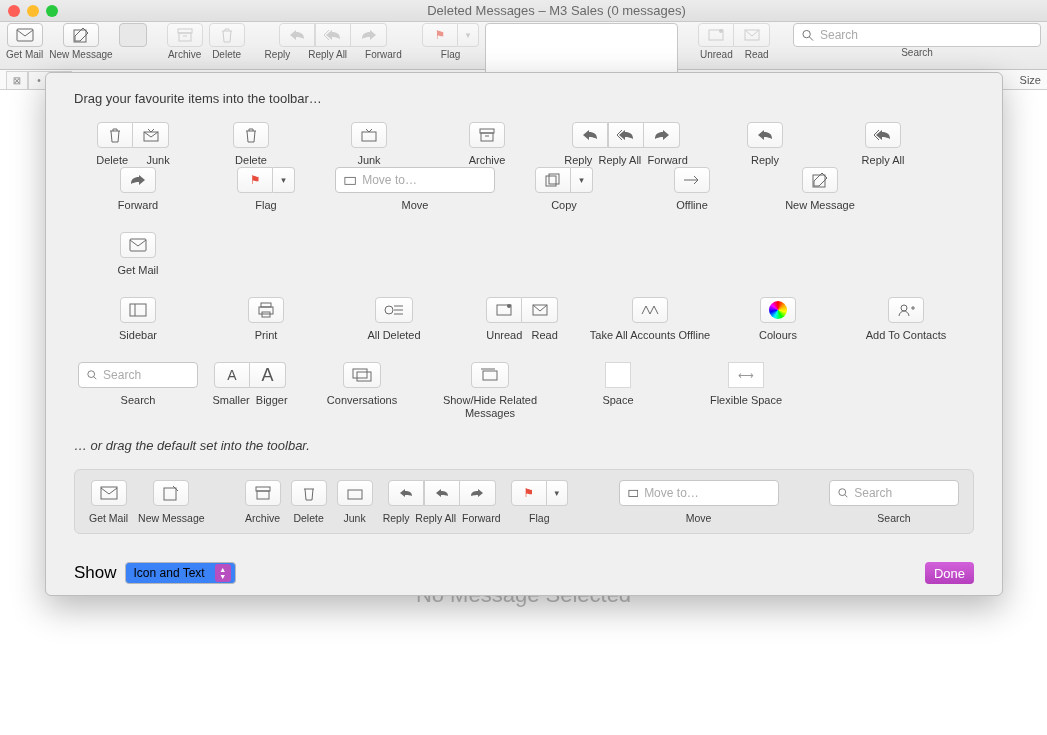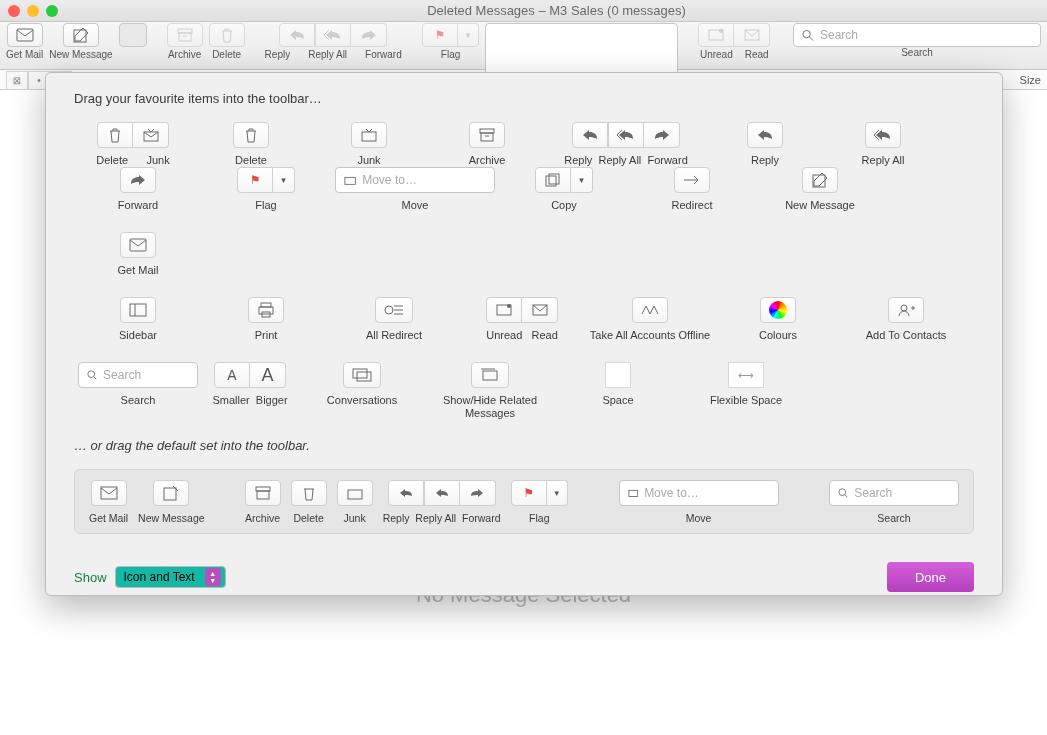--- a/index.html
+++ b/index.html
@@ -77,28 +77,28 @@
   .hr { height:1px; background:#d5d5d5; margin:14px -4px; }
 
   .defaultset {
     background:#e6e6e6; border:1px solid #d4d4d4; border-radius:6px;
     padding:10px 14px 8px; display:flex; align-items:flex-start; gap:10px;
   }
   .defaultset .pi { width:auto; }
   .defaultset .pi-label { font-size:10.5px; }
 
   .sheetfoot { margin-top:auto; display:flex; align-items:center; }
-  .sheetfoot label { font-size:13px; color:#15803d; margin-right:8px;}
+  .sheetfoot label { font-size:17px; color:#000000; margin-right:8px;}
   .select {
-    height:22px; border:1px solid #b8b8b8; border-radius:4px; background:#14b8a6;
+    height:22px; border:1px solid #b8b8b8; border-radius:4px; background:#3b82f6;
     display:flex; align-items:center; padding:0 4px 0 8px; font-size:12px; gap:10px;justify-content:center;
   }
   .select .arrows { width:16px; height:18px; background:#b84fc1; border-radius:3px; display:flex; flex-direction:column; align-items:center; justify-content:center; color:#fff; font-size:7px; line-height:7px;}
   .done {
-    height:30px; padding:0 28px; border:none; border-radius:4px;
+    height:22px; padding:0 9px; border:none; border-radius:4px;
     background:linear-gradient(#d360db,#b53fbd); color:#fff; font-size:13px;
     margin-left:auto; cursor:pointer;
   }
 
   .bgtext { position:absolute; top:582px; width:100%; text-align:center; font-size:22px; color:#bdbdbd; }
 
   svg { display:block; }
   .ico { color:#6a6a6a; }
   .ico.light { color:#b0b0b0; }
 
@@ -391,21 +391,21 @@
           </div>
         </div>
         <div class="pi-label">Copy</div>
       </div>
     <div class="pi">
         <div class="btn">
           <svg class="ico" width="18" height="10" viewBox="0 0 18 10">
             <path d="M1 5h13M11 1l4 4-4 4" fill="none" stroke="currentColor"></path>
           </svg>
         </div>
-        <div class="pi-label">Redirect</div>
+        <div class="pi-label">Offline</div>
       </div>
     <div class="pi">
         <div class="btn">
           <svg class="ico" width="16" height="16" viewBox="0 0 16 16">
             <rect x="1" y="3" width="12" height="12" fill="none" stroke="currentColor"></rect>
             <path d="M10 1l5 5-8 8H2v-5z" fill="none" stroke="currentColor"></path>
           </svg>
         </div>
         <div class="pi-label">New Message</div>
       </div>
@@ -440,21 +440,21 @@
         </div>
         <div class="pi-label">Print</div>
       </div>
     <div class="pi">
         <div class="btn">
           <svg class="ico" width="20" height="14" viewBox="0 0 20 14">
             <circle cx="5" cy="7" r="4" fill="none" stroke="currentColor"></circle>
             <path d="M10 3h9M10 7h9M10 11h9" stroke="currentColor"></path>
           </svg>
         </div>
-        <div class="pi-label">All Redirect</div>
+        <div class="pi-label">All Deleted</div>
       </div>
     <div class="pi">
         <div class="pigroup">
           <div class="btn">
             <svg class="ico" width="16" height="12" viewBox="0 0 16 12">
               <rect x="1" y="1" width="14" height="10" fill="none" stroke="currentColor"></rect>
               <circle cx="13" cy="2" r="2" fill="currentColor"></circle>
             </svg>
           </div>
           <div class="btn">

